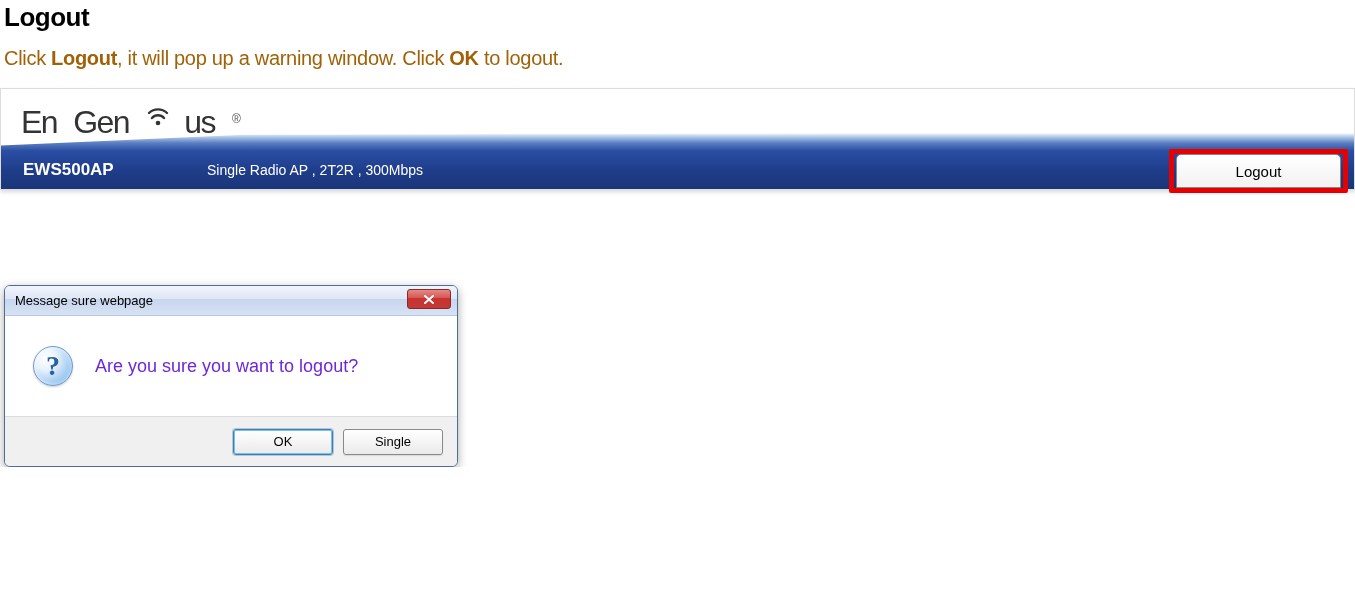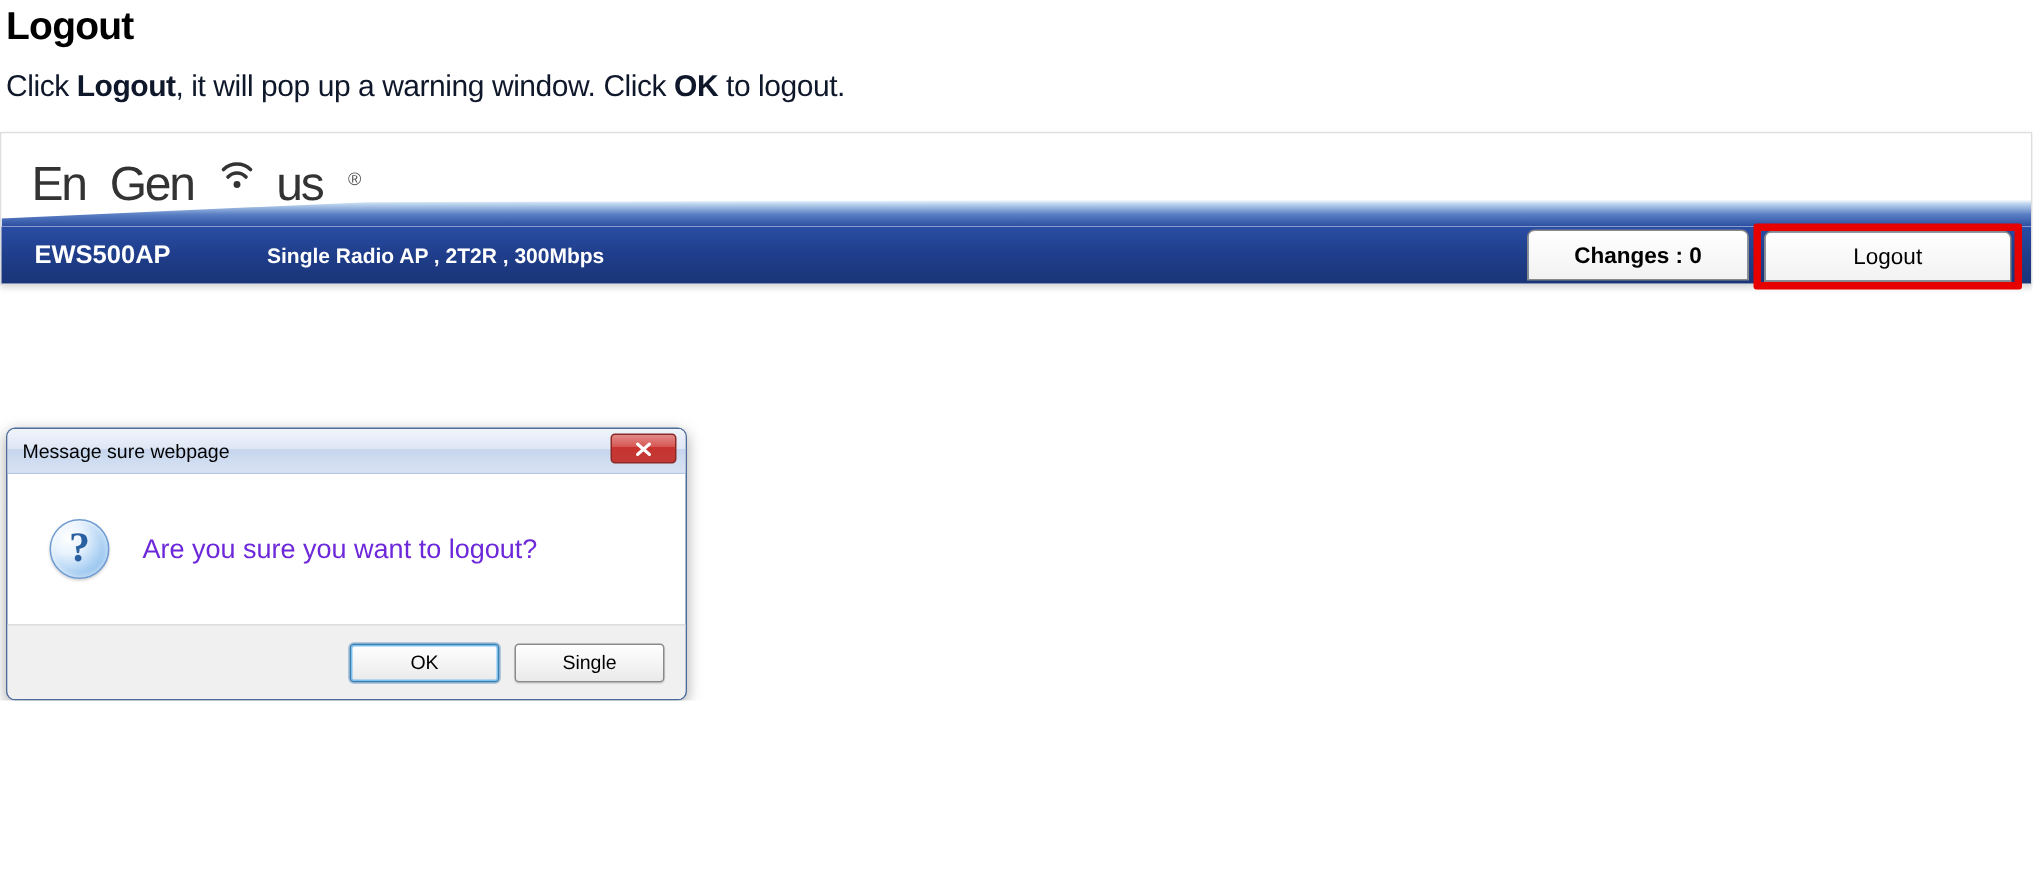--- a/index.html
+++ b/index.html
@@ -15,21 +15,21 @@
       font-weight: 900;
       font-size: 26px;
       letter-spacing: -0.5px;
       padding: 2px 4px 14px 4px;
       color: #000;
     }
     .doc-instruction {
       font-family: -apple-system, Arial, sans-serif;
       font-size: 20px;
       padding: 0 4px 18px 4px;
-      color: #0f172a;
+      color: #a16207;
       letter-spacing: -0.3px;
     }
     .doc-instruction b { font-weight: 900; }
 
     
     .header-banner {
       width: 100%;
       border: 1px solid #ddd;
       background: #fff;
       margin-bottom: 3px;
@@ -80,33 +80,34 @@
       clip-path: polygon(0 100%, 0 70%, 18% 10%, 65% 0, 100% 0, 100% 100%);
       margin-top: -18px;
     }
     .product-row {
       height: 38px;
       background: linear-gradient(to bottom, #2a4ea5 0%, #1f3d8a 50%, #1a3578 100%);
       display: flex;
       align-items: center;
       padding: 0 6px 0 22px;
       position: relative;
+      gap: 29px;
     }
     .product-name {
       color: #fff;
       font-family: Arial, sans-serif;
       font-size: 17px;
       font-weight: bold;
       width: 155px;
     }
     .product-desc {
       color: #fff;
       font-family: Arial, sans-serif;
       font-size: 14px;
-      font-weight: bold;
+      font-weight: normal;
     }
     .header-buttons {
       position: absolute;
       right: 6px;
       bottom: 2px;
       display: flex;
       gap: 0;
       align-items: flex-end;
     }
     .hdr-btn {
@@ -264,21 +265,20 @@
           <span>us</span>
           <span class="logo-reg">®</span>
       </span>
     </span>
   </div>
   <div class="blue-swoosh"></div>
   <div class="product-row">
     <span class="product-name">EWS500AP</span>
     <span class="product-desc">Single Radio AP , 2T2R , 300Mbps</span>
     <div class="header-buttons">
-      <div class="hdr-btn changes">Changes : 0</div>
       <div class="highlight-box">
         <div class="hdr-btn logout">Logout</div>
       </div>
     </div>
   </div>
 </div>
 
 <div class="dialog-wrap">
   <div class="dialog">
     <div class="dialog-titlebar">

